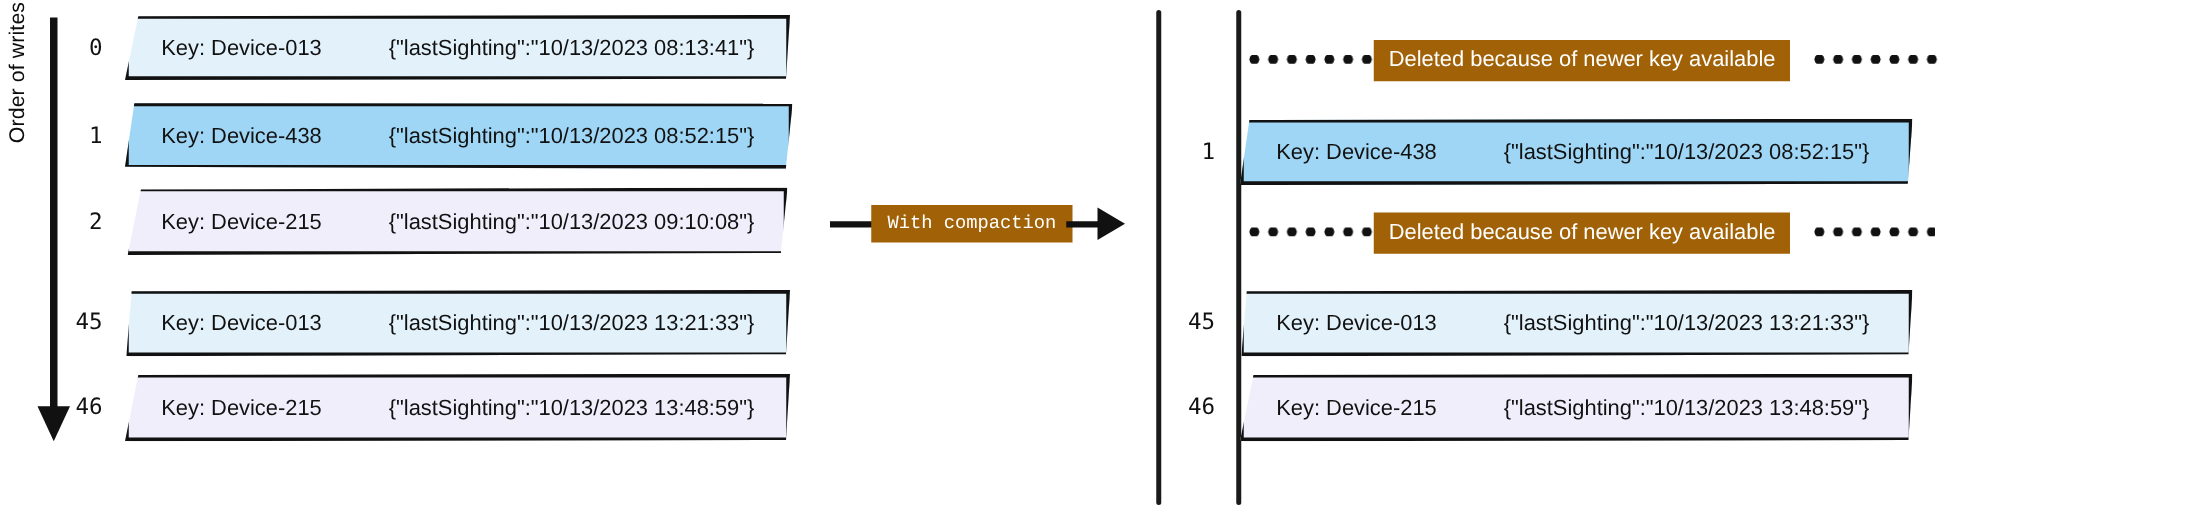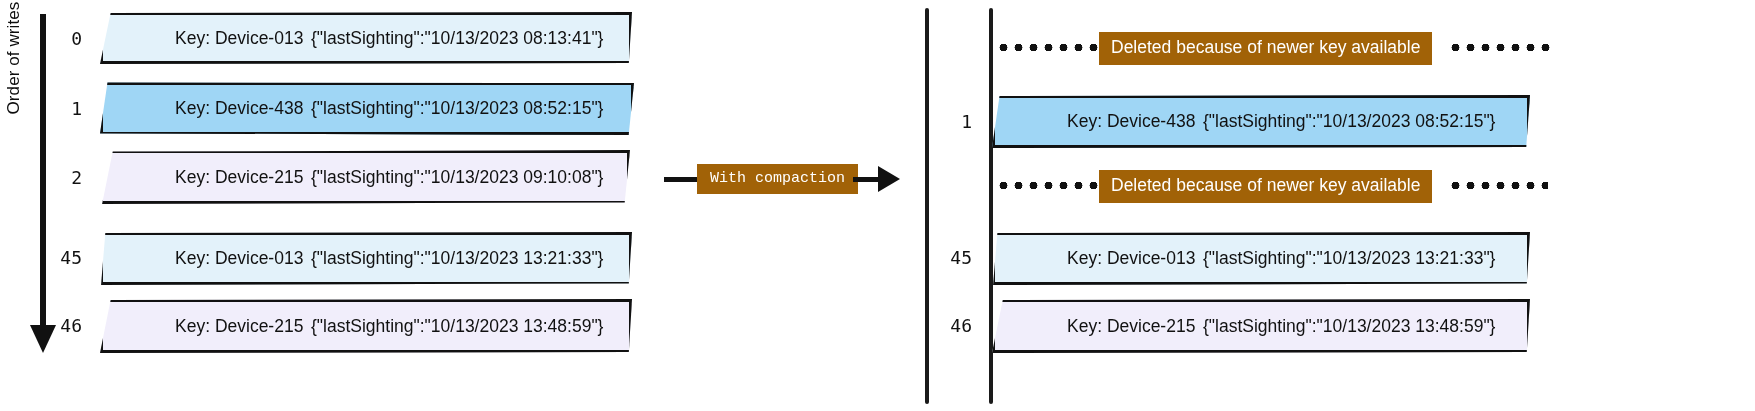--- a/index.html
+++ b/index.html
@@ -66,21 +66,20 @@
     display: flex;
     align-items: center;
     font-size: 17.5px;
     color: #111;
     
     box-shadow: 3px 4px 0 -1px rgba(0,0,0,.55);
   }
   .record .cell-key {
     position: absolute;
     white-space: nowrap;
-    margin-left: 46px;
   }
   .record .cell-val {
     position: absolute;
     white-space: nowrap;
   }
 
   .rownum {
     position: absolute;
     font-family: "DejaVu Sans Mono", "Liberation Mono", monospace;
     font-size: 18px;

